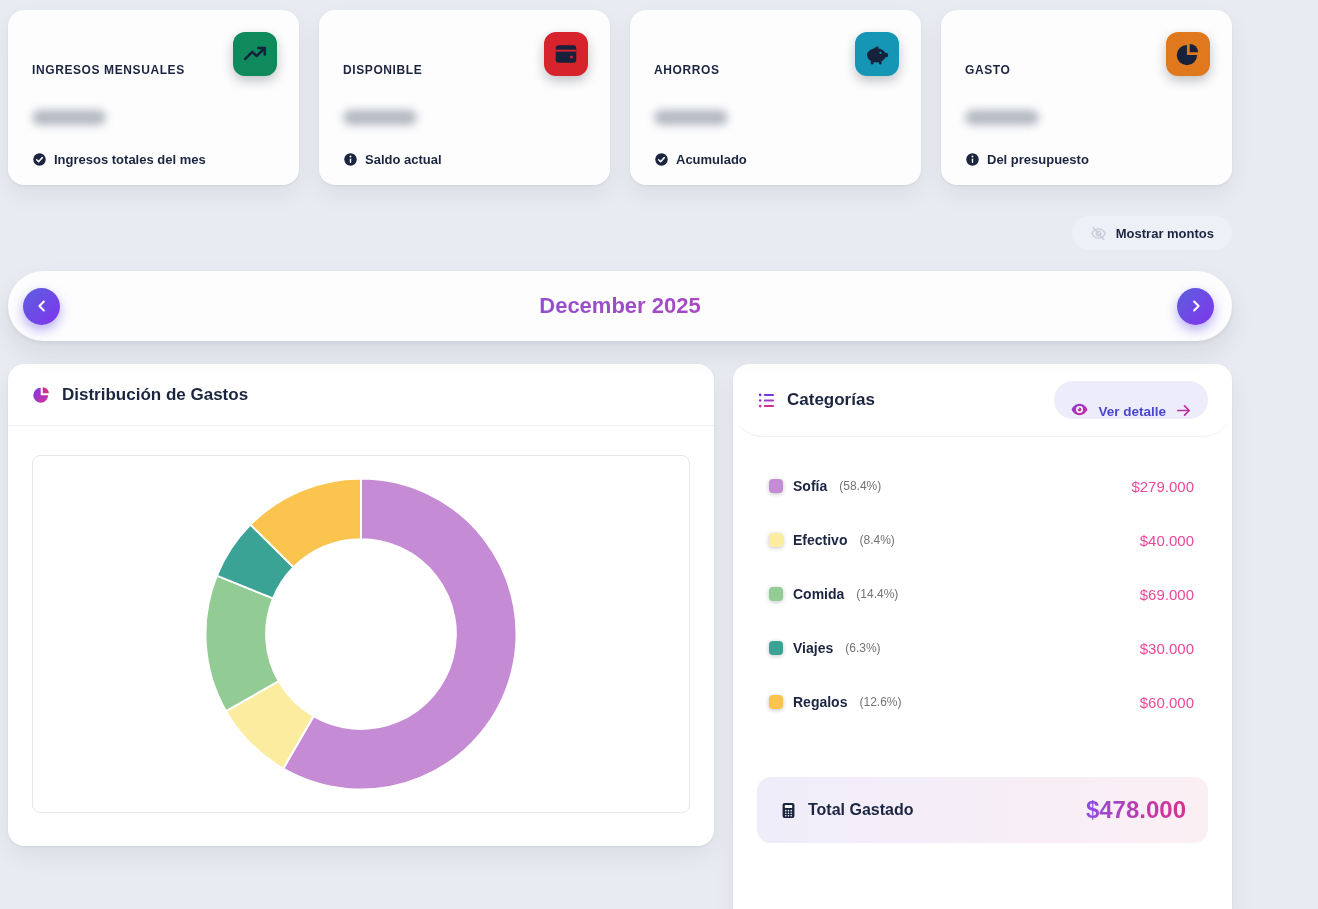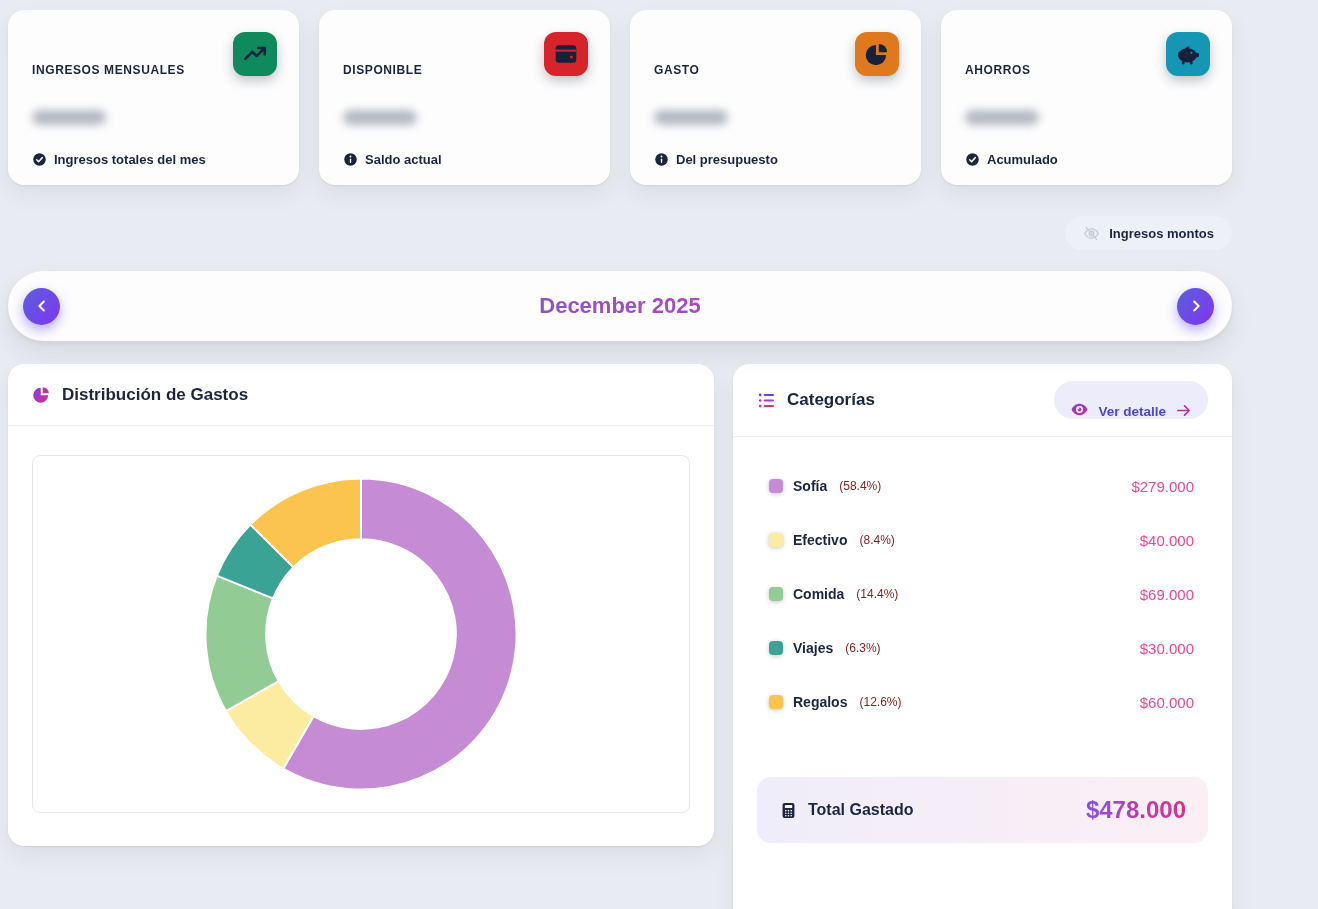--- a/index.html
+++ b/index.html
@@ -68,21 +68,21 @@
   .panels { display:grid; grid-template-columns:706px 499px; gap:19px; margin-top:23px; align-items:start; }
   .panel {
     background:#FFFFFF; border-radius:16px;
     box-shadow:0 1px 2px rgba(16,24,40,.07), 0 10px 24px rgba(16,24,40,.06);
   }
   .panel-head {
     display:flex; align-items:center; gap:11px; padding:0 24px;
     border-bottom:1px solid #ECEFF4;
   }
   .panel-head.left { height:62px; }
-  .panel-head.right { height:73px; justify-content:space-between; }
+  .panel-head.right { height:73px; justify-content:space-between;border-radius:29px; }
   .head-group { display:flex; align-items:center; gap:11px; }
   .panel-title { font-size:17px; font-weight:bold; }
   .head-icon svg { width:19px; height:19px; display:block; }
 
   .chart-box {
     margin:29px 24px 33px; height:358px;
     border:1px solid #E4E7EC; border-radius:8px;
     display:flex; align-items:center; justify-content:center;
   }
   .chart-box svg { width:658px; height:358px; }
@@ -95,21 +95,21 @@
   .detail-btn svg.eye { width:19px; height:19px; }
   .detail-btn svg.arr { width:17px; height:17px; }
 
   .cat-list { display:flex; flex-direction:column; gap:14px; padding:29px 24px 0; }
   .cat-row { height:40px; display:flex; align-items:center; gap:10px; padding:0 14px 0 12px; }
   .swatch {
     width:14px; height:14px; border-radius:4px; flex:0 0 auto;
     box-shadow:0 1px 4px rgba(16,24,40,.25);
   }
   .cat-name { font-size:14px; font-weight:600; }
-  .cat-pct { font-size:12px; color:#7f1d1d; margin-left:2px; }
+  .cat-pct { font-size:12px; color:#737373; margin-left:2px; }
   .cat-amount { margin-left:auto; font-size:15px; font-weight:normal; color:#ec4899; }
 
   .total-row {
     margin:55px 24px 24px; height:66px; border-radius:14px;
     background:linear-gradient(90deg,#EFEDFA 0%,#F7EEF6 60%,#FBEFF4 100%);
     display:flex; align-items:center; justify-content:space-between; padding:0 22px;gap:34px;
   }
   .total-left { display:flex; align-items:center; gap:10px; font-size:16px; font-weight:bold; }
   .total-left svg { width:19px; height:19px; }
   .total-amount {
@@ -166,43 +166,20 @@
               <rect x="10.9" y="10.3" width="2.2" height="7.2" rx="1.1" fill="#fff"></rect>
               <circle cx="12" cy="7.2" r="1.5" fill="#fff"></circle>
             </svg>
         </span>
         <span>Saldo actual</span>
       </div>
     </div>
 
     <div class="card">
       <div class="card-head">
-        <div class="card-title">GASTO</div>
-        <div class="icon-tile" style="background: rgb(224, 121, 29);">
-          <svg viewBox="0 0 24 24">
-            <path d="M11 13 L11 3.6 A9.4 9.4 0 1 0 20.4 13 Z" fill="#16213C"></path>
-            <path d="M13.6 10.4 L13.6 2.7 A7.7 7.7 0 0 1 21.3 10.4 Z" fill="#16213C"></path>
-          </svg>
-        </div>
-      </div>
-      <div class="hidden-amount"></div>
-      <div class="card-caption">
-        <span class="cap-icon">
-          <svg viewBox="0 0 24 24">
-              <circle cx="12" cy="12" r="10" fill="#1B2540"></circle>
-              <rect x="10.9" y="10.3" width="2.2" height="7.2" rx="1.1" fill="#fff"></rect>
-              <circle cx="12" cy="7.2" r="1.5" fill="#fff"></circle>
-            </svg>
-        </span>
-        <span>Del presupuesto</span>
-      </div>
-    </div>
-
-    <div class="card">
-      <div class="card-head">
         <div class="card-title">AHORROS</div>
         <div class="icon-tile" style="background: rgb(20, 150, 180);">
           <svg viewBox="0 0 24 24">
             <ellipse cx="11.5" cy="13.2" rx="8.7" ry="6.6" fill="#16213C"></ellipse>
             <rect x="6.2" y="18.4" width="2.7" height="3.2" rx="1.2" fill="#16213C"></rect>
             <rect x="13.6" y="18.4" width="2.7" height="3.2" rx="1.2" fill="#16213C"></rect>
             <rect x="18.6" y="10.8" width="3.6" height="4.2" rx="1.7" fill="#16213C"></rect>
             <path d="M9 7.6 Q10.6 4.4 13.6 5.4 L12.4 8.2 Z" fill="#16213C"></path>
             <circle cx="15.2" cy="10.9" r="1" fill="#1496B4"></circle>
           </svg>
@@ -210,34 +187,57 @@
       </div>
       <div class="hidden-amount"></div>
       <div class="card-caption">
         <span class="cap-icon">
           <svg viewBox="0 0 24 24">
               <circle cx="12" cy="12" r="10" fill="#1B2540"></circle>
               <path d="M7.5 12.5l3 3 6-6.5" stroke="#fff" stroke-width="2.4" fill="none" stroke-linecap="round" stroke-linejoin="round"></path>
             </svg>
         </span>
         <span>Acumulado</span>
+      </div>
+    </div>
+
+    <div class="card">
+      <div class="card-head">
+        <div class="card-title">GASTO</div>
+        <div class="icon-tile" style="background: rgb(224, 121, 29);">
+          <svg viewBox="0 0 24 24">
+            <path d="M11 13 L11 3.6 A9.4 9.4 0 1 0 20.4 13 Z" fill="#16213C"></path>
+            <path d="M13.6 10.4 L13.6 2.7 A7.7 7.7 0 0 1 21.3 10.4 Z" fill="#16213C"></path>
+          </svg>
+        </div>
+      </div>
+      <div class="hidden-amount"></div>
+      <div class="card-caption">
+        <span class="cap-icon">
+          <svg viewBox="0 0 24 24">
+              <circle cx="12" cy="12" r="10" fill="#1B2540"></circle>
+              <rect x="10.9" y="10.3" width="2.2" height="7.2" rx="1.1" fill="#fff"></rect>
+              <circle cx="12" cy="7.2" r="1.5" fill="#fff"></circle>
+            </svg>
+        </span>
+        <span>Del presupuesto</span>
       </div>
     </div>
   </div>
 
   <div class="toggle-row">
     <button class="toggle-pill">
       <span style="display:inline-flex;">
         <svg viewBox="0 0 24 24" fill="none" stroke="#C7CDDA" stroke-width="2" stroke-linecap="round" stroke-linejoin="round">
           <path d="M2.5 12S6 5.5 12 5.5 21.5 12 21.5 12 18 18.5 12 18.5 2.5 12 2.5 12z"></path>
           <circle cx="12" cy="12" r="3.1"></circle>
           <line x1="4.5" y1="3.5" x2="19.5" y2="20.5"></line>
         </svg>
       </span>
-      <span>Ingresos montos</span>
+      <span>Mostrar montos</span>
     </button>
   </div>
 
   <div class="month-bar">
     <div class="month-title">December 2025</div>
     <button class="nav-btn">
       <span style="display:inline-flex;">
         <svg viewBox="0 0 24 24" fill="none" stroke="#fff" stroke-width="2.7" stroke-linecap="round" stroke-linejoin="round">
             <polyline points="14.5 6 8.5 12 14.5 18"></polyline>
           </svg>

